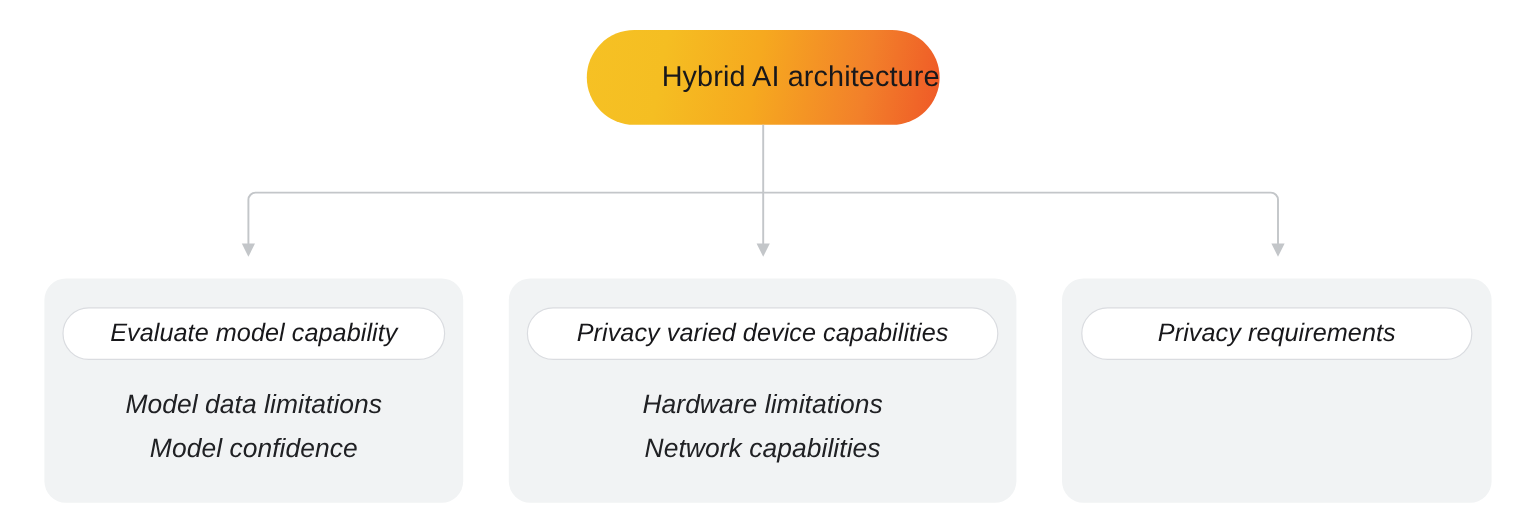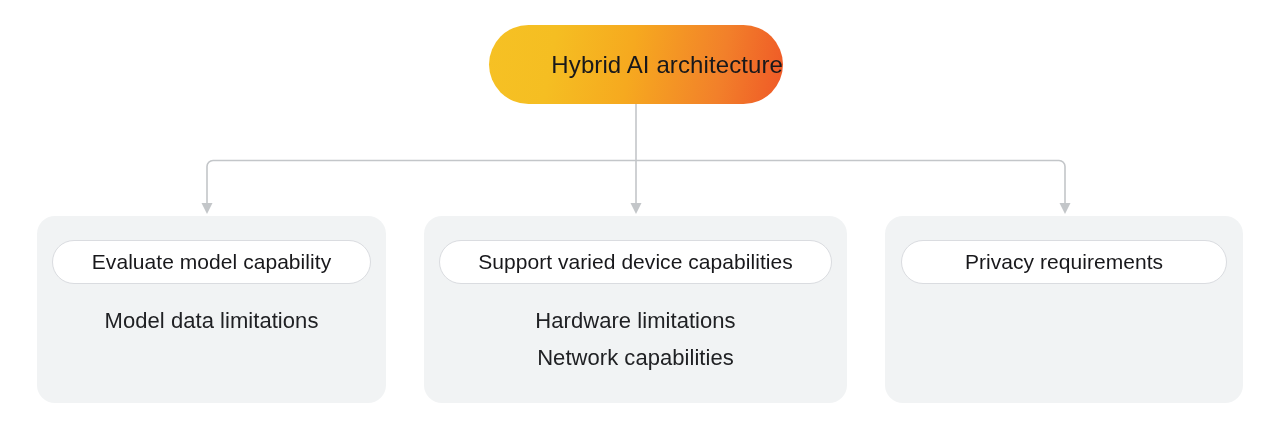--- a/index.html
+++ b/index.html
@@ -53,23 +53,24 @@
     top: 0;
     width: 1280px;
     height: 436px;
     pointer-events: none;
   }
 
   
   .cards {
     position: absolute;
     left: 37px;
-    top: 216px;
+    top: 232px;
     width: 1206px;
     height: 187px;
+    font-style: italic;
   }
   .card {
     position: absolute;
     top: 0;
     height: 187px;
     background: #F1F3F4;
     border-radius: 18px;
     box-sizing: border-box;
   }
   .card-1 { left: 0px;   width: 349px; }
@@ -143,26 +144,27 @@
   </svg>
 
   <div class="cards">
 
     <div class="card card-1">
       <div class="pill">
         <span class="pill-label">Evaluate model capability</span>
       </div>
       <div class="sub-list">
         <div class="sub-item">Model data limitations</div>
+        <div class="sub-item">Model confidence</div>
       </div>
     </div>
 
     <div class="card card-2">
       <div class="pill">
-        <span class="pill-label">Support varied device capabilities</span>
+        <span class="pill-label">Privacy varied device capabilities</span>
       </div>
       <div class="sub-list">
         <div class="sub-item">Hardware limitations</div>
         <div class="sub-item">Network capabilities</div>
       </div>
     </div>
 
     <div class="card card-3">
       <div class="pill">
         <span class="pill-label">Privacy requirements</span>

